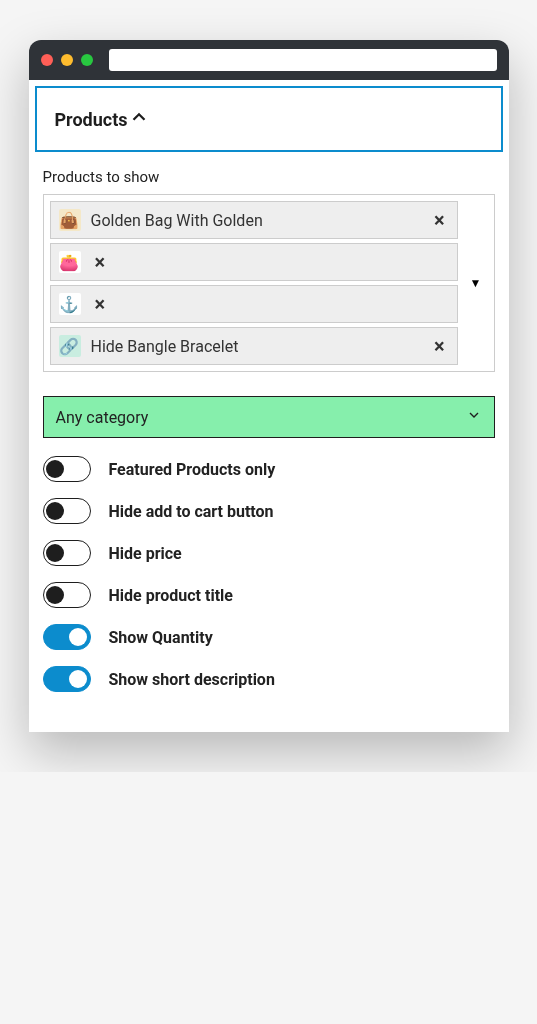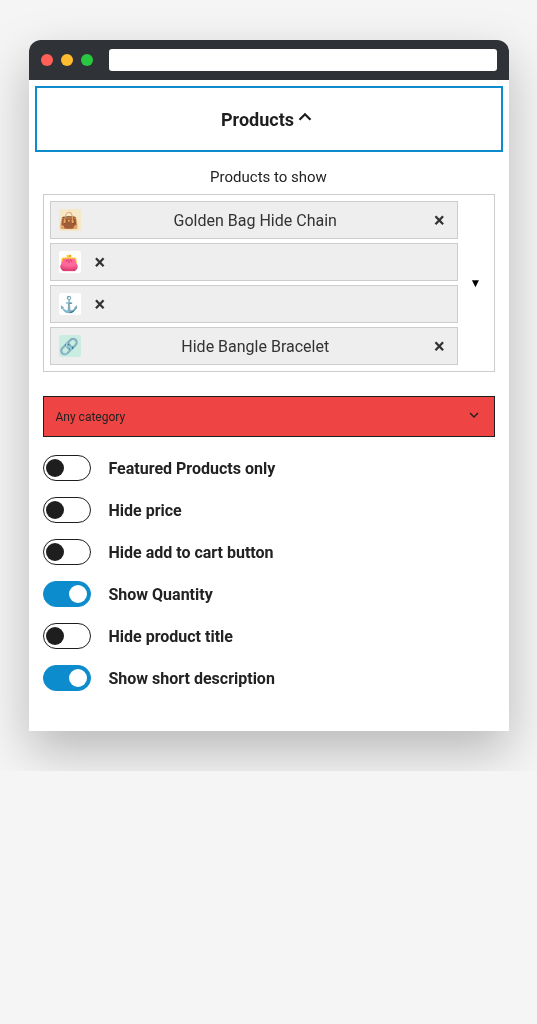--- a/index.html
+++ b/index.html
@@ -35,31 +35,31 @@
     height: 22px;
     background: #fff;
     border-radius: 3px;
     margin-left: 8px;
   }
   .content { padding: 0; }
   .panel-header {
     border: 2px solid #0c8ccd;
     padding: 18px 18px;
     display: flex;
-    justify-content: center;
+    justify-content: flex-start;
     align-items: center;
     margin: 6px;
   }
   .panel-header-title {
     font-weight: 700;
     font-size: 18px;
     color: #1e1e1e;
   }
   .panel-header svg { width: 22px; height: 22px; }
-  .section { padding: 10px 14px 0 14px; text-align: center; }
+  .section { padding: 10px 14px 0 14px; }
   .section-label {
     font-size: 15px;
     color: #222;
     margin-bottom: 8px;
     display: block;
   }
   .products-box {
     border: 1px solid #ccc;
     padding: 6px;
     display: flex;
@@ -98,24 +98,24 @@
     font-size: 12px;
     color: #000;
     padding: 0 6px;
   }
   .select {
     border: 1.5px solid #1e1e1e;
     padding: 10px 12px;
     display: flex;
     justify-content: space-between;
     align-items: center;
-    font-size: 12px;
+    font-size: 16px;
     color: #222;
     cursor: pointer;
-    background: #ef4444;
+    background: #86efac;
   }
   .select svg { width: 16px; height: 16px; }
   .toggles { padding: 18px 14px 40px 14px; display: flex; flex-direction: column; gap: 16px; font-weight: bold; }
   .toggle-row { display: flex; align-items: center; gap: 18px; }
   .toggle {
     width: 48px;
     height: 26px;
     border-radius: 13px;
     position: relative;
     cursor: pointer;
@@ -172,21 +172,21 @@
           </svg>
       </span>
     </div>
 
     <div class="section">
       <span class="section-label">Products to show</span>
       <div class="products-box">
         <div class="products-list" id="products-list">
             <div class="product-chip">
               <span class="thumb" style="background:#f4e8c8">👜</span>
-              <span class="name">Golden Bag Hide Chain</span>
+              <span class="name">Golden Bag With Golden</span>
               <span class="remove">×</span>
             </div>
             <div class="product-chip">
               <span class="thumb" style="background:#fff">👛</span>
               <span class="remove">×</span>
             </div>
             <div class="product-chip">
               <span class="thumb" style="background:#fff">⚓</span>
               <span class="remove">×</span>
             </div>
@@ -216,39 +216,39 @@
         <div class="toggle-row">
           <div class="toggle off">
             <div class="knob"></div>
           </div>
           <span class="toggle-label">Featured Products only</span>
         </div>
         <div class="toggle-row">
           <div class="toggle off">
             <div class="knob"></div>
           </div>
+          <span class="toggle-label">Hide add to cart button</span>
+        </div>
+        <div class="toggle-row">
+          <div class="toggle off">
+            <div class="knob"></div>
+          </div>
           <span class="toggle-label">Hide price</span>
         </div>
         <div class="toggle-row">
           <div class="toggle off">
             <div class="knob"></div>
           </div>
-          <span class="toggle-label">Hide add to cart button</span>
+          <span class="toggle-label">Hide product title</span>
         </div>
         <div class="toggle-row">
           <div class="toggle on">
             <div class="knob"></div>
           </div>
           <span class="toggle-label">Show Quantity</span>
-        </div>
-        <div class="toggle-row">
-          <div class="toggle off">
-            <div class="knob"></div>
-          </div>
-          <span class="toggle-label">Hide product title</span>
         </div>
         <div class="toggle-row">
           <div class="toggle on">
             <div class="knob"></div>
           </div>
           <span class="toggle-label">Show short description</span>
         </div>
       </div>
 
   </div>

